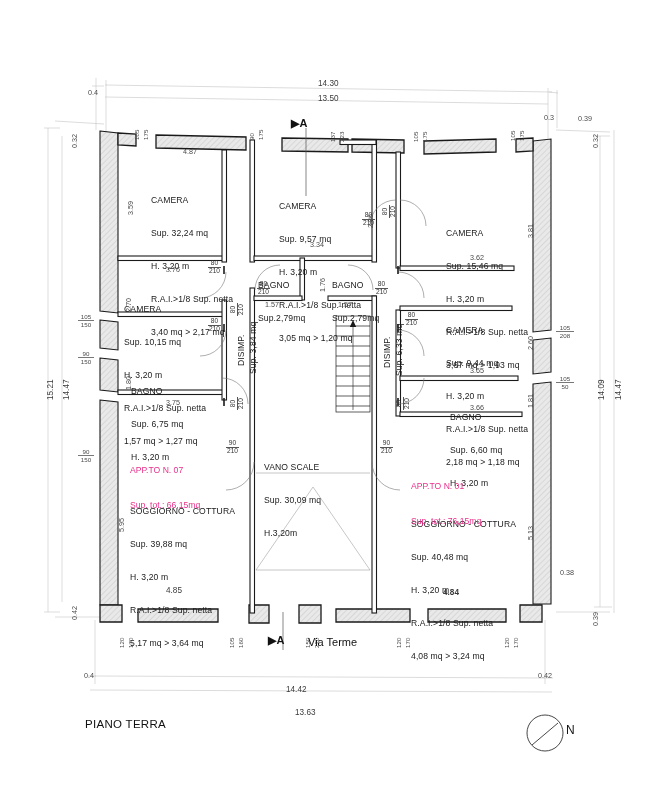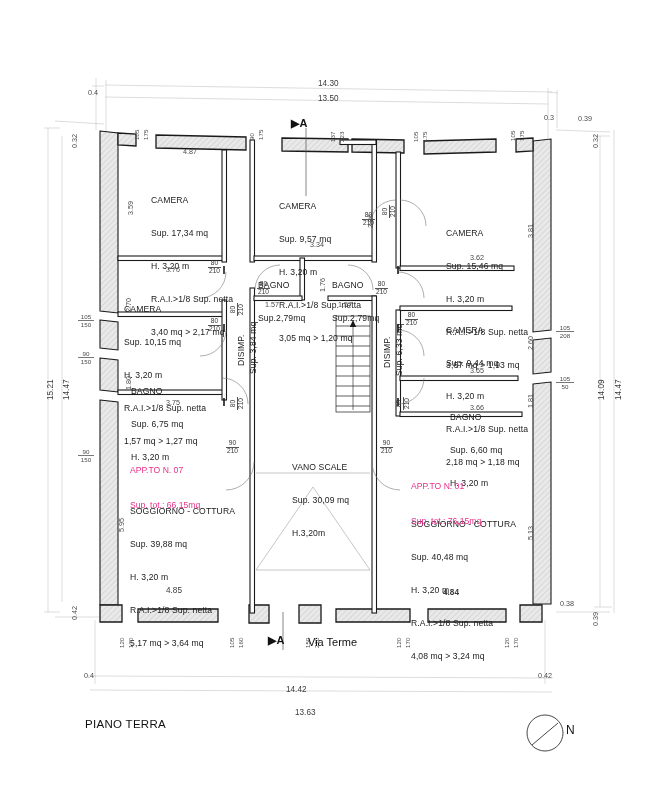--- a/index.html
+++ b/index.html
@@ -191,21 +191,21 @@
   </g>
 
   <g stroke="#333" stroke-width="0.9" fill="none">
     <circle cx="545" cy="733" r="18"></circle>
     <line x1="532" y1="745" x2="558" y2="723"></line>
   </g>
 </svg>
 
 <div class="lbl room" style="left:151px;top:173px;">
   <div class="nm">CAMERA</div>
-  <div>Sup. 17,34 mq</div>
+  <div>Sup. 32,24 mq</div>
   <div>H. 3,20 m</div>
   <div>R.A.I.&gt;1/8 Sup. netta</div>
   <div>3,40 mq &gt; 2,17 mq</div>
 </div>
 
 <div class="lbl room" style="left:124px;top:282px;">
   <div class="nm">CAMERA</div>
   <div>Sup. 10,15 mq</div>
   <div>H. 3,20 m</div>
   <div>R.A.I.&gt;1/8 Sup. netta</div>
@@ -237,21 +237,21 @@
 <div class="lbl room" style="left:258px;top:258px;">
   <div class="nm">BAGNO</div>
   <div>Sup.2,79mq</div>
 </div>
 
 <div class="lbl room" style="left:332px;top:258px;">
   <div class="nm">BAGNO</div>
   <div>Sup.2,79mq</div>
 </div>
 
-<div class="lbl room" style="left:264px;top:440px;margin-left:28px;">
+<div class="lbl room" style="left:264px;top:440px;">
   <div class="nm">VANO SCALE</div>
   <div>Sup. 30,09 mq</div>
   <div>H.3,20m</div>
 </div>
 
 <div class="lbl room" style="left:446px;top:206px;">
   <div class="nm">CAMERA</div>
   <div>Sup. 15,46 mq</div>
   <div>H. 3,20 m</div>
   <div>R.A.I.&gt;1/8 Sup. netta</div>
@@ -317,21 +317,21 @@
 <div class="vdim" style="left:70px;top:148px;">0.32</div>
 <div class="vdimb" style="left:46px;top:400px;">15.21</div>
 <div class="vdimb" style="left:62px;top:400px;">14.47</div>
 <div class="vdim" style="left:70px;top:620px;">0.42</div>
 
 <div class="dim" style="left:578px;top:114px;">0.39</div>
 <div class="vdim" style="left:591px;top:148px;">0.32</div>
 <div class="vdimb" style="left:597px;top:400px;">14.09</div>
 <div class="vdimb" style="left:614px;top:400px;">14.47</div>
 <div class="vdim" style="left:591px;top:626px;">0.39</div>
-<div class="dim" style="left:560px;top:599px;">0.38</div>
+<div class="dim" style="left:560px;top:568px;">0.38</div>
 
 <div class="dim" style="left:183px;top:147px;">4.87</div>
 <div class="dim" style="left:166px;top:265px;font-style:italic;">3.76</div>
 <div class="dim" style="left:166px;top:398px;">3.75</div>
 <div class="dim" style="left:310px;top:240px;">3.34</div>
 <div class="dim" style="left:265px;top:300px;">1.57</div>
 <div class="dim" style="left:338px;top:300px;">1.57</div>
 <div class="dim" style="left:470px;top:253px;">3.62</div>
 <div class="dim" style="left:470px;top:366px;">3.65</div>
 <div class="dim" style="left:470px;top:403px;">3.66</div>

